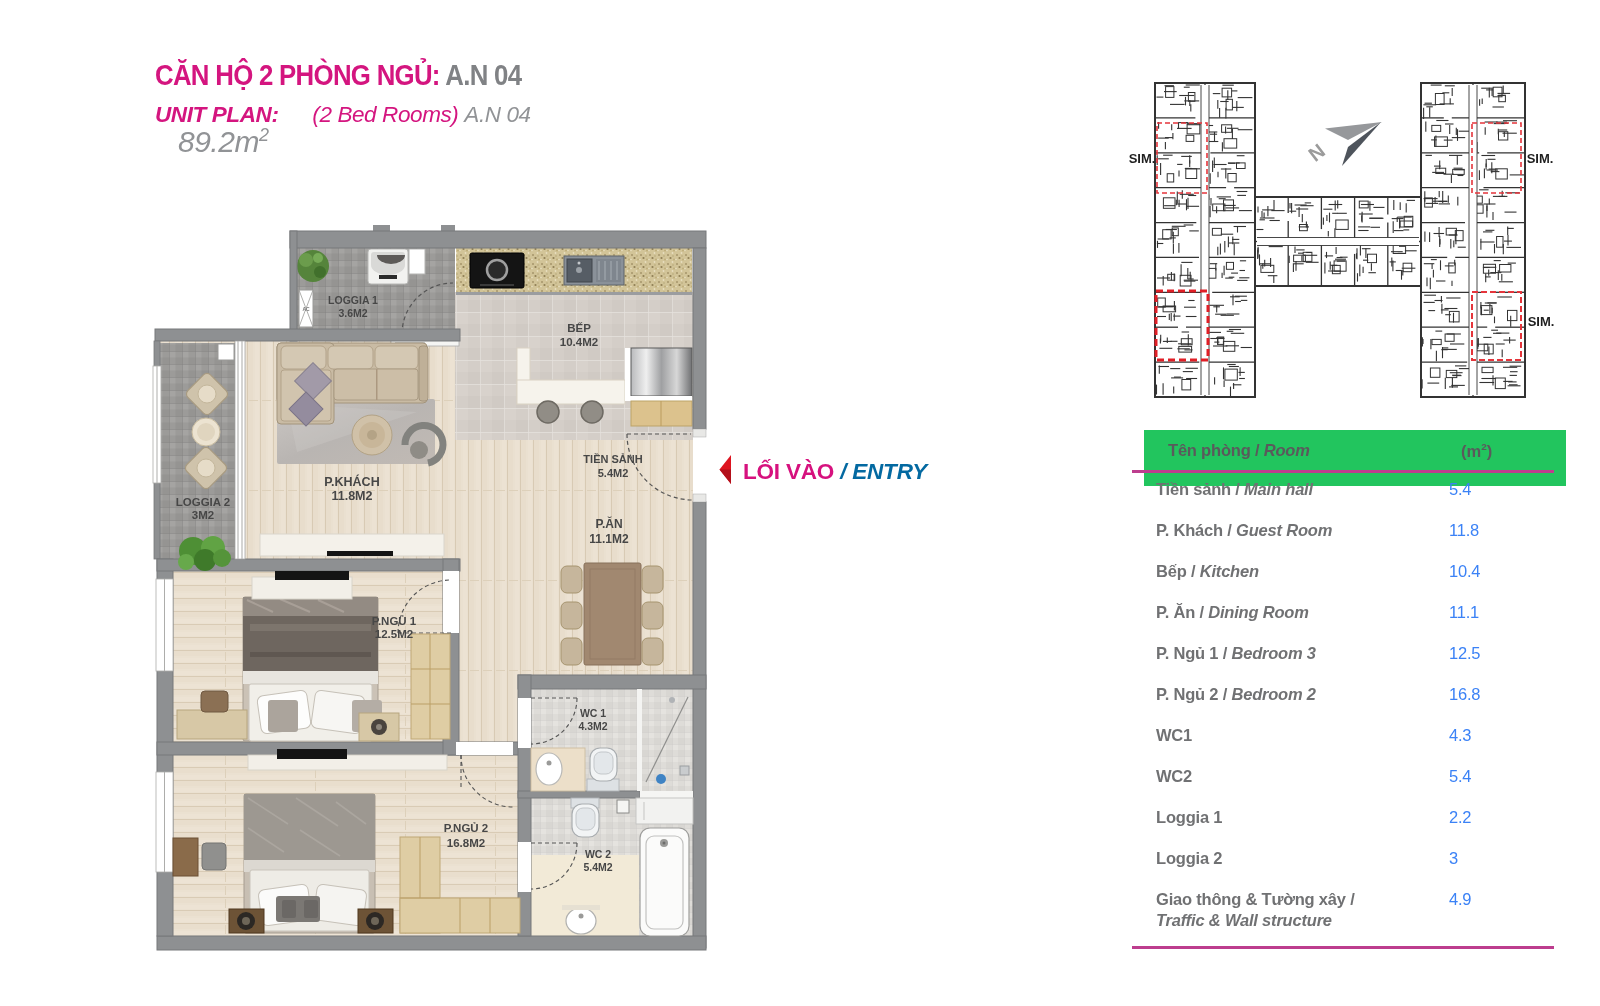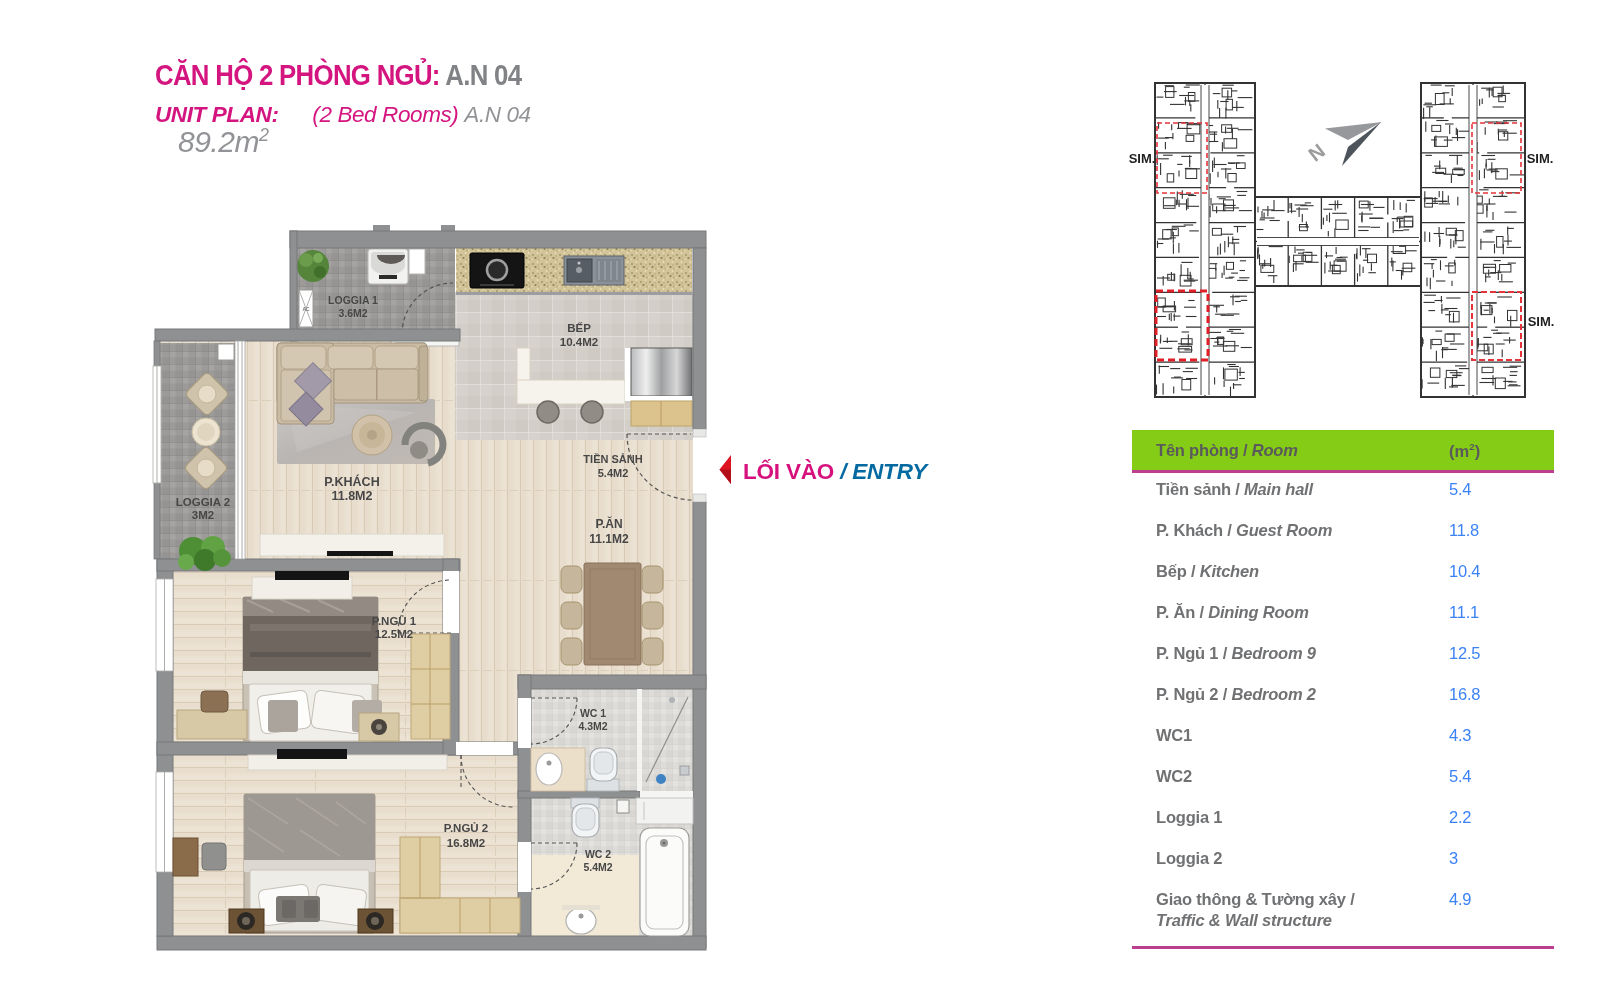--- a/index.html
+++ b/index.html
@@ -7,21 +7,21 @@
 .abs{position:absolute;}
 #t1{left:155px;top:61px;font-size:29px;font-weight:bold;color:#d4157f;letter-spacing:-0.8px;white-space:nowrap;line-height:1;transform:scaleX(0.89);transform-origin:0 0;}
 #t1 span{color:#808285;}
 #t2{left:155px;top:104px;font-size:22.5px;font-weight:bold;font-style:italic;color:#d4157f;letter-spacing:-0.4px;white-space:nowrap;line-height:1;}
 #t2 .l{font-weight:normal;margin-left:28px;}
 #t2 .g{color:#919396;font-weight:normal;}
 #t3{left:153px;top:126px;font-size:30px;font-style:italic;color:#919396;letter-spacing:-0.5px;line-height:1;margin-left:25px;}
 #entry{left:743px;top:461px;font-size:22.5px;font-weight:bold;color:#d6117e;letter-spacing:-0.2px;white-space:nowrap;line-height:1;}
 #entry .it{font-style:italic;color:#0369a1;}
 #tablewrap{left:1132px;top:430px;width:422px;}
-#thead{position:absolute;left:0;top:0;width:422px;height:40px;background:#84cc16;}
+#thead{position:absolute;left:12px;top:0;width:422px;height:56px;background:#22c55e;}
 #thead .vn{position:absolute;left:24px;top:11px;font-size:16.5px;font-weight:bold;color:#5a5a5c;letter-spacing:-0.2px;}
 #thead .vn i{font-style:italic;}
 #thead .m2{position:absolute;left:317px;top:11px;font-size:16.5px;font-weight:bold;color:#5a5a5c;}
 .rule{position:absolute;left:1132px;width:422px;height:3px;background:#bd3d8e;}
 .trow{position:absolute;left:1156px;width:398px;height:20px;font-size:16.5px;line-height:20px;color:#707173;letter-spacing:-0.2px;white-space:nowrap;}
 .trow .vn{font-weight:bold;}
 .trow .en{font-weight:bold;font-style:italic;margin-top:33px;}
 .trow .val{position:absolute;left:293px;font-weight:normal;color:#3b82f6;}
 sup{font-size:60%;vertical-align:super;}
 </style></head>
@@ -981,19 +981,19 @@
       <span class="vn">Tên phòng / <i>Room</i></span>
       <span class="m2">(m<sup>2</sup>)</span>
     </div>
 </div>
 <div class="rule" style="top:470px"></div>
 <div class="rule" style="top:945.5px"></div>
 <div class="trow" style="top:478.7px"><span class="vn">Tiền sảnh /</span> <span class="en">Main hall</span><span class="val">5.4</span></div>
 <div class="trow" style="top:519.5px"><span class="vn">P. Khách /</span> <span class="en">Guest Room</span><span class="val">11.8</span></div>
 <div class="trow" style="top:560.8px"><span class="vn">Bếp /</span> <span class="en">Kitchen</span><span class="val">10.4</span></div>
 <div class="trow" style="top:602.2px"><span class="vn">P. Ăn /</span> <span class="en">Dining Room</span><span class="val">11.1</span></div>
-<div class="trow" style="top:643.0px"><span class="vn">P. Ngủ 1 /</span> <span class="en">Bedroom 9</span><span class="val">12.5</span></div>
+<div class="trow" style="top:643.0px"><span class="vn">P. Ngủ 1 /</span> <span class="en">Bedroom 3</span><span class="val">12.5</span></div>
 <div class="trow" style="top:683.7px"><span class="vn">P. Ngủ 2 /</span> <span class="en">Bedroom 2</span><span class="val">16.8</span></div>
 <div class="trow" style="top:725.0px"><span class="vn">WC1</span><span class="val">4.3</span></div>
 <div class="trow" style="top:765.8px"><span class="vn">WC2</span><span class="val">5.4</span></div>
 <div class="trow" style="top:807.2px"><span class="vn">Loggia 1</span><span class="val">2.2</span></div>
 <div class="trow" style="top:848.0px"><span class="vn">Loggia 2</span><span class="val">3</span></div>
 <div class="trow" style="top:889.0px"><span class="vn">Giao thông &amp; Tường xây /</span><span class="val">4.9</span></div>
 <div class="trow" style="top:909.5px"><span class="en">Traffic &amp; Wall structure</span></div>
 </body></html>

